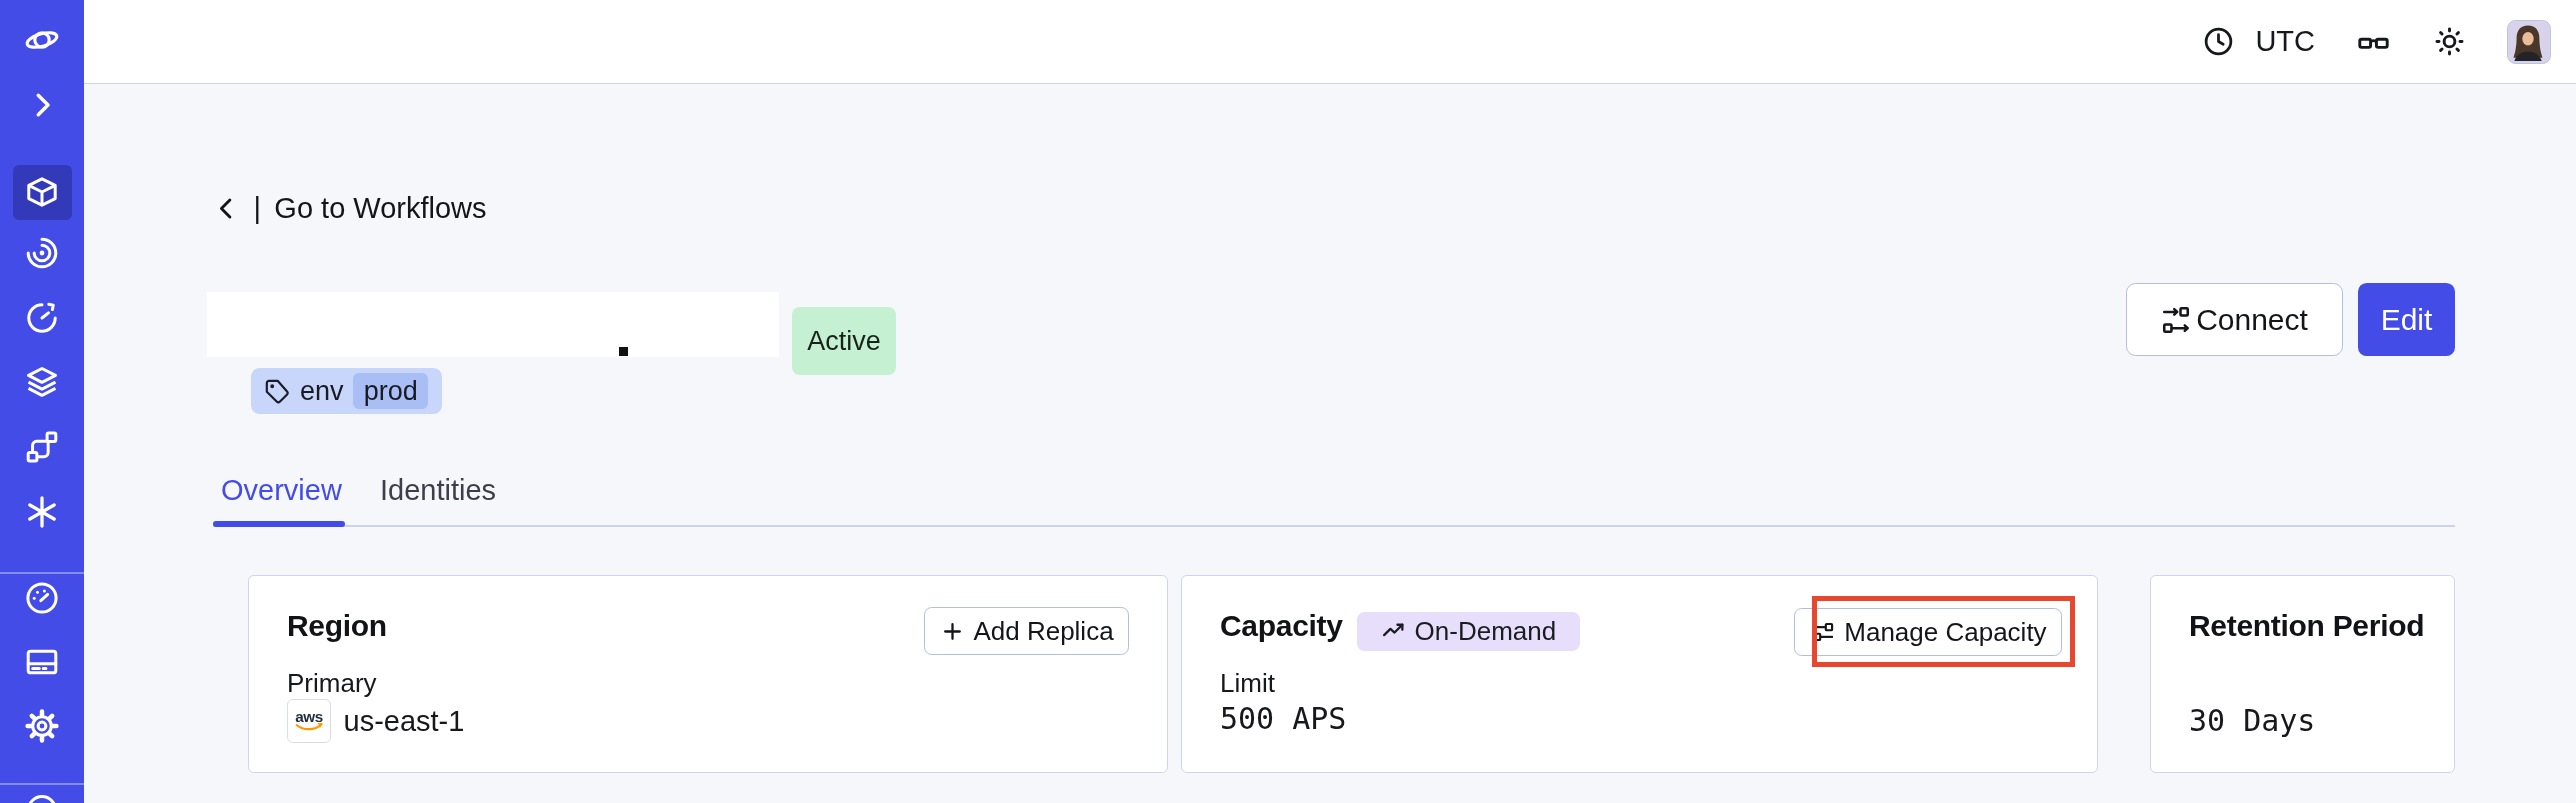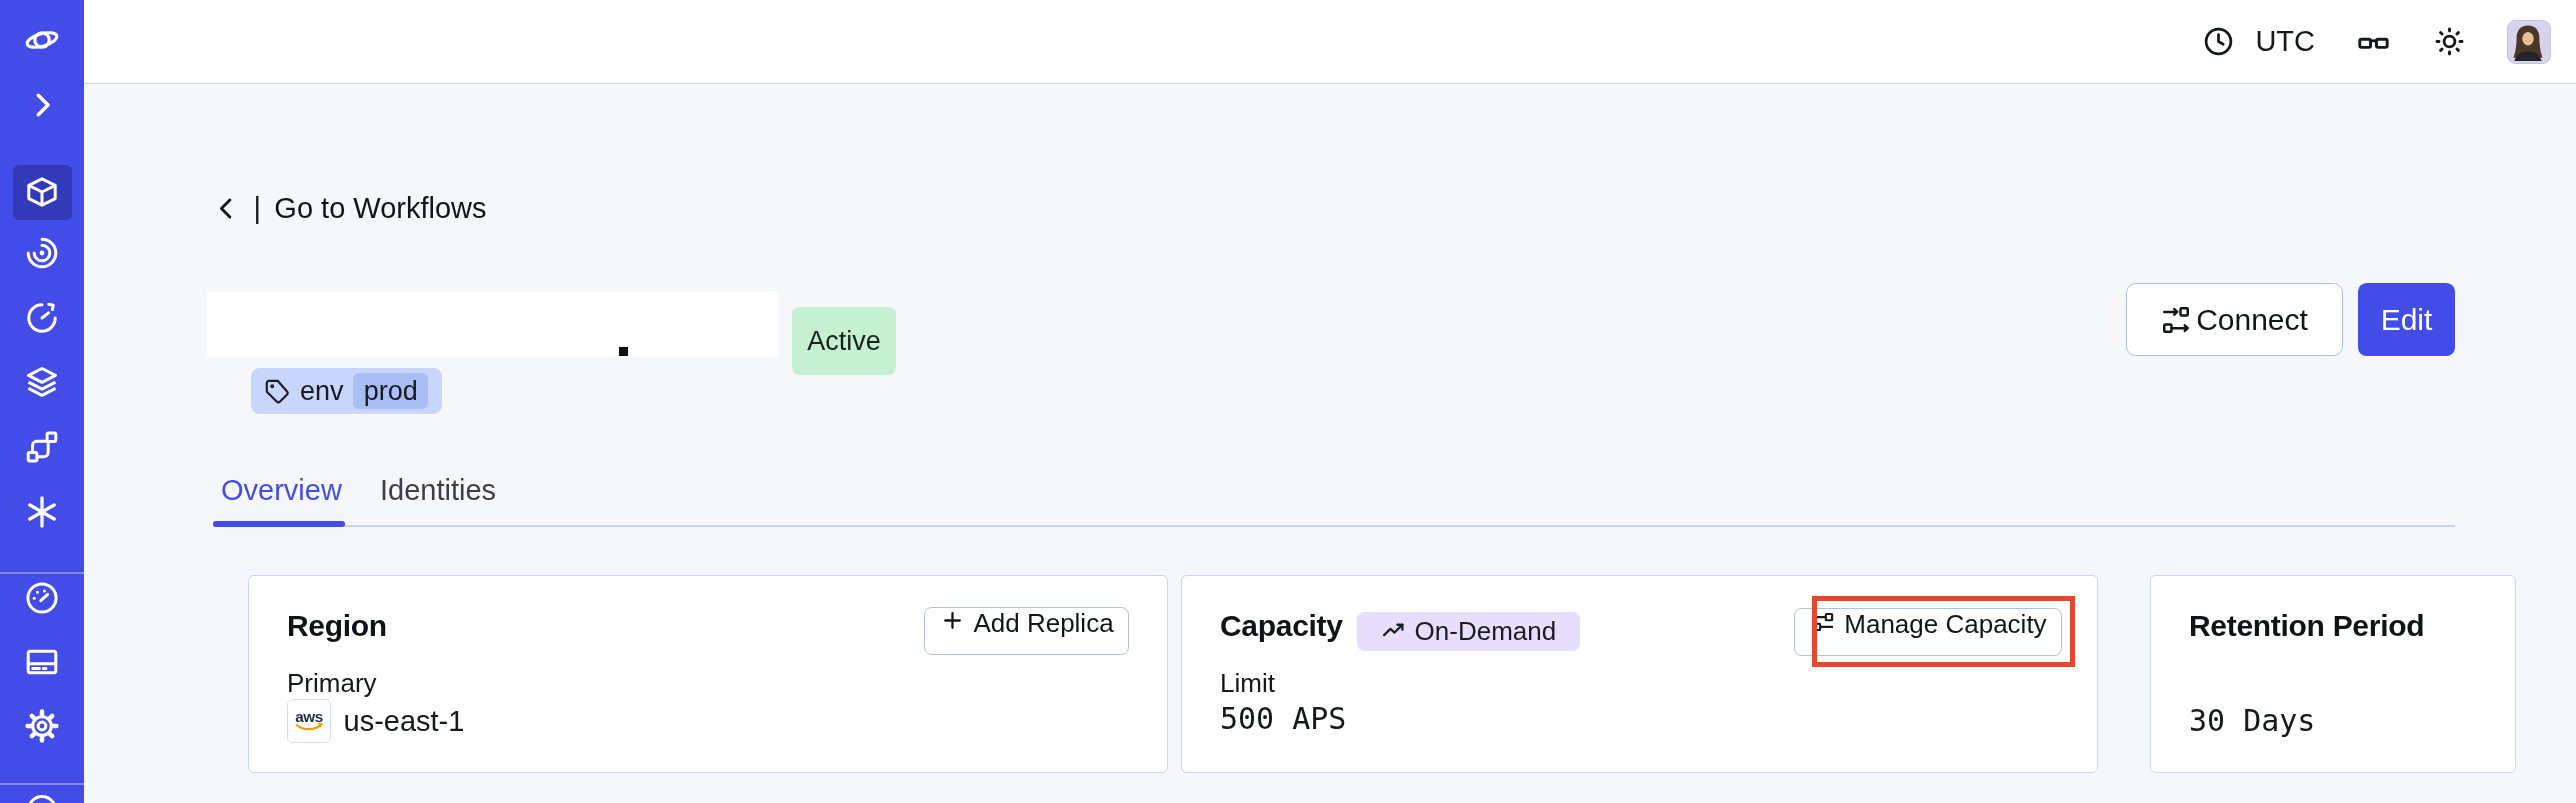--- a/index.html
+++ b/index.html
@@ -40,25 +40,25 @@
   .tab { top:474px; font-size:29px; cursor:pointer; }
   .tab-active { left:221px; color:#444CE7; font-weight:500; }
   .tab-idle { left:380px; color:#3c3f4a; }
   .tab-line { left:213px; top:525px; width:2242px; height:1.9px; background:#cbd4e4; }
   .tab-underline { left:213px; top:521px; width:132px; height:5.8px; background:#444CE7; border-radius:2.9px; }
 
   
   .card { top:575px; height:198px; background:#fff; border:1.9px solid #cdd6e6; border-radius:5.8px; }
   .card-region { left:212px; width:920px;margin-left:36px; }
   .card-capacity { left:1181px; width:917px; }
-  .card-retention { left:2150px; width:366px; }
+  .card-retention { left:2150px; width:305px; }
   .card-title { position:absolute; left:38px; top:33px; font-size:30px; font-weight:600; color:#121316; letter-spacing:-0.3px; }
   .card-label { position:absolute; left:38px; top:92px; font-size:26px; font-weight:500; color:#17181c; }
   .mono-value { position:absolute; left:38px; font-size:30px; font-family:"DejaVu Sans Mono", monospace; color:#17181c; }
-  .small-btn { position:absolute; height:48px; display:flex; gap:8.6px; padding:0 14.4px; background:#fff; border:1.9px solid #b2bfdb; border-radius:7.7px; font-size:26px; color:#131519; cursor:pointer; }
+  .small-btn { position:absolute; height:48px; display:flex; align-items:center; gap:8.6px; padding:0 14.4px; background:#fff; border:1.9px solid #b2bfdb; border-radius:7.7px; font-size:26px; color:#131519; cursor:pointer; }
 
   .region-row { position:absolute; left:38px; top:123px; display:flex; align-items:center; gap:12.5px; }
   .aws-box { width:44px; height:44px; background:#fff; border:1.9px solid #d9dde5; border-radius:5.8px; display:flex; flex-direction:column; align-items:center; justify-content:center; }
   .aws-text { font-size:15.3px; font-weight:bold; color:#232f3e; line-height:13.4px; letter-spacing:-0.5px; }
   .region-name { font-size:29px; color:#17181c; }
 
   .ondemand { position:absolute; left:175px; top:36px; height:39px; display:flex; align-items:center; gap:8.6px; padding:0 24px; background:#e6defb; border-radius:7.7px; font-size:26px; color:#1a1c22; }
 
   .annotation-box { position:absolute; left:630px; top:20px; width:263px; height:71px; border:5.8px solid #e5482e; pointer-events:none; z-index:4; }
 

